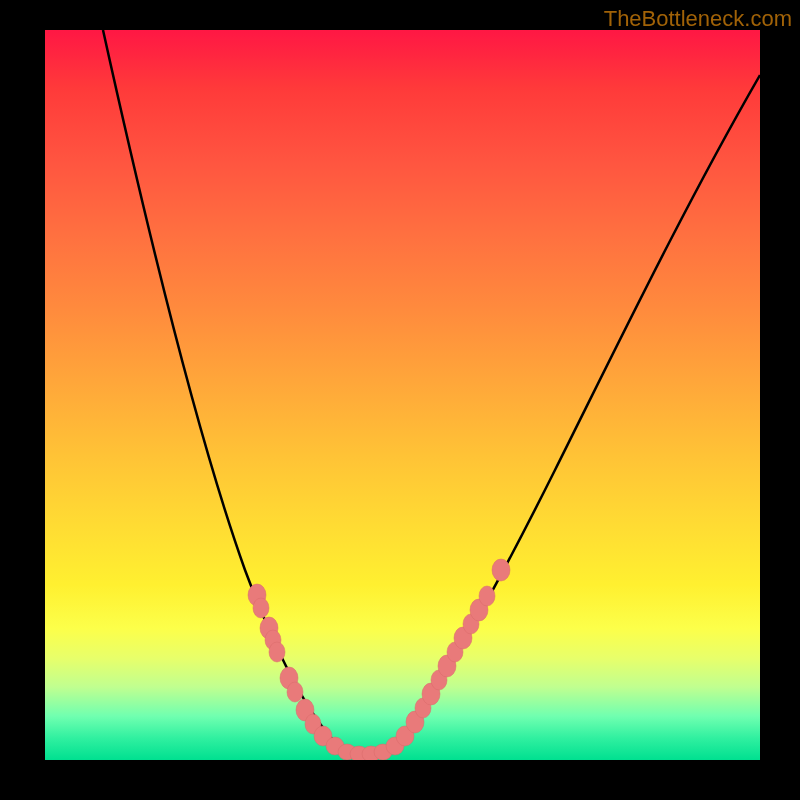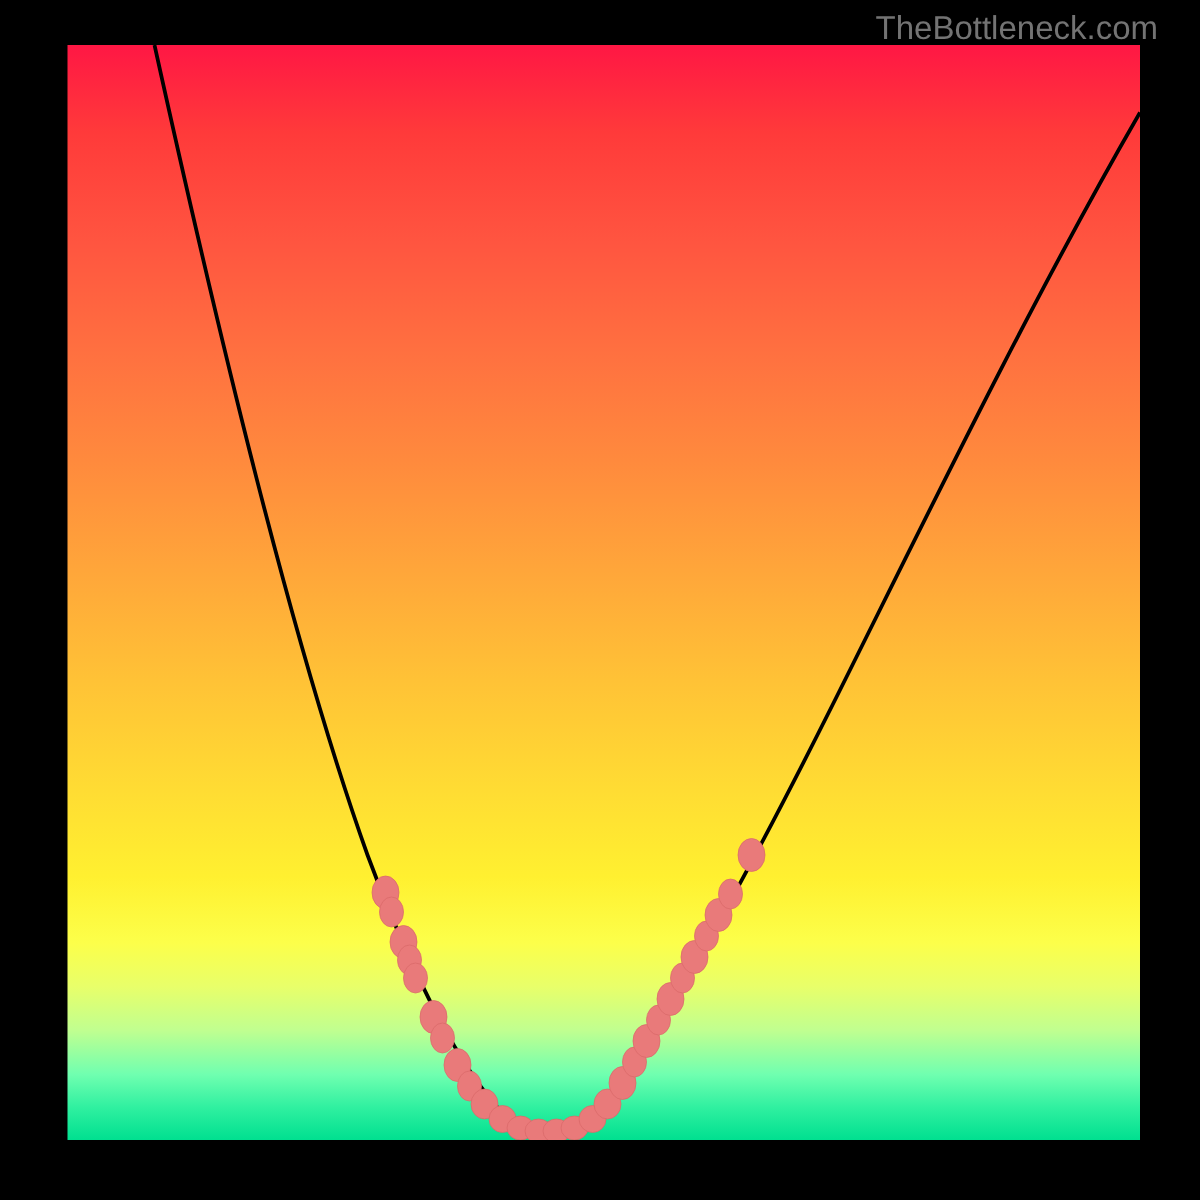--- a/index.html
+++ b/index.html
@@ -1,22 +1,22 @@
 <!DOCTYPE html>
 <html><head>
 <meta charset="utf-8">
 <style>
   * { margin: 0; padding: 0; box-sizing: border-box; }
   body { width: 800px; height: 800px; background: #000; position: relative; font-family: Arial, sans-serif; }
   .container { width: 800px; height: 800px; position: relative; background: #000; }
   .watermark {
     position: absolute;
     top: 6px;
-    right: 28px;
-    color: #737373;
+    right: 8px;
+    color: #a16207;
     font-size: 22px;
     font-weight: 500;
     z-index: 10;
   }
   .plot-area {
     position: absolute;
     left: 45px;
     top: 30px;
     width: 715px;
     height: 730px;

